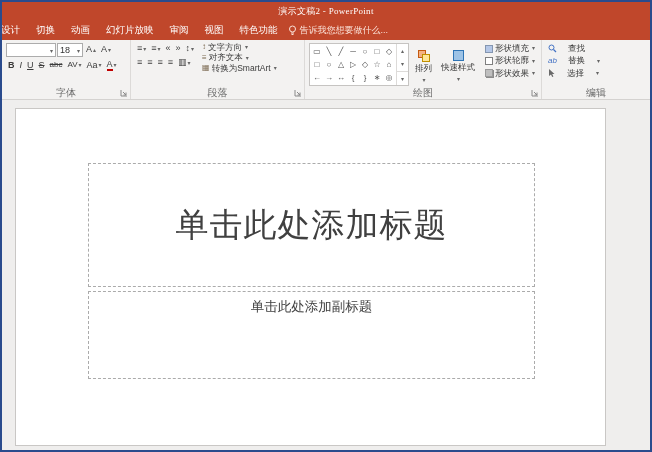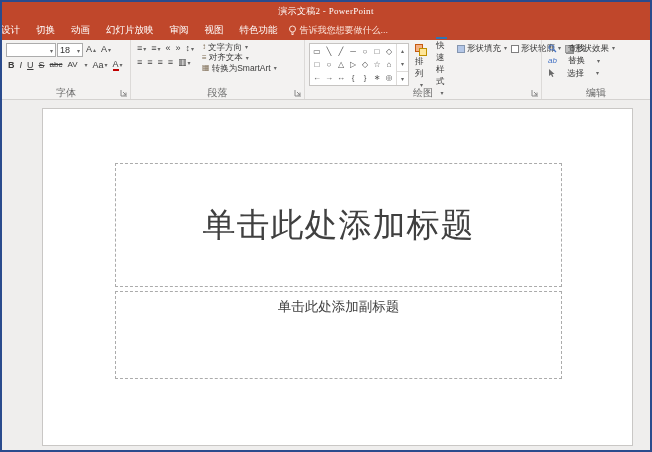--- a/index.html
+++ b/index.html
@@ -47,34 +47,34 @@
   .gallery{display:grid;grid-template-columns:repeat(7,12px);grid-auto-rows:13px;padding:1px;}
   .cell{display:flex;align-items:center;justify-content:center;font-size:8px;color:#555;cursor:default;}
   .gscroll{display:flex;flex-direction:column;border-left:1px solid #DDDBD9;width:12px;}
   .gscroll .sb{flex:1;display:flex;align-items:center;justify-content:center;font-size:6px;color:#666;}
   .tallbtn{display:flex;flex-direction:column;align-items:center;justify-content:center;font-size:8.5px;color:#3b3b3b;padding:1px 3px;gap:1px;height:46px;}
   .ic-arrange{position:relative;width:12px;height:12px;}
   .ic-arrange i{position:absolute;width:8px;height:8px;display:block;}
   .ic-arrange i.b1{left:0;top:0;background:#F4B183;border:1px solid #C55A11;}
   .ic-arrange i.b2{left:4px;top:4px;background:#FFE699;border:1px solid #BF8F00;}
   .ic-quick{width:11px;height:11px;background:#9DC3E6;border:1px solid #2E74B5;}
-  .d-stack{display:flex;flex-direction:row;margin-left:2px;}
+  .d-stack{display:flex;flex-direction:column;margin-left:2px;}
   .d-stack .btn{font-size:8.5px;margin-bottom:1px;gap:2px;}
   .sw{width:8px;height:8px;display:inline-block;}
   .sw-fill{background:#B4C7E7;border:1px solid #8496B0;}
   .sw-outline{background:#fff;border:1px solid #7F7F7F;}
   .sw-effects{background:#BFBFBF;border:1px solid #9a9a9a;box-shadow:1px 1px 0 #8a8a8a;}
 
   
   .e-col{display:flex;flex-direction:column;}
   .e-col .btn{font-size:8.5px;gap:11px;margin-bottom:1px;}
 
   
   .canvas{flex:1;position:relative;background:#EFEEED;}
-  .slide{position:absolute;left:40px;top:8px;width:591px;height:338px;background:#fff;border:1px solid #C9C7C5;}
+  .slide{position:absolute;left:13px;top:8px;width:591px;height:338px;background:#fff;border:1px solid #C9C7C5;}
   .ph{position:absolute;border:1px dashed #ABABAB;}
   .ph-title{left:72px;top:54px;width:447px;height:124px;display:flex;align-items:center;justify-content:center;}
   .ph-title span{font-size:33px;color:#404040;letter-spacing:1px;font-weight:400;}
   .ph-sub{left:72px;top:182px;width:447px;height:88px;display:flex;justify-content:center;align-items:flex-start;padding-top:6px;}
   .ph-sub span{font-size:13.5px;color:#404040;}
   svg{display:block;}
 </style>
 </head>
 <body>
 
@@ -122,21 +122,21 @@
           <span>A</span>
             <span class="caret">▾</span>
         </span>
       </div>
       <div class="r">
         <span class="btn bold">B</span>
         <span class="btn ital">I</span>
         <span class="btn unders">U</span>
         <span class="btn strik">S</span>
         <span class="btn strik" style="font-size:8px;">abc</span>
-        <span class="btn" style="font-size:8px;gap:6px;">
+        <span class="btn" style="font-size:8px;">
           <span>AV</span>
             <span class="caret">▾</span>
         </span>
         <span class="btn">
           <span>Aa</span>
             <span class="caret">▾</span>
         </span>
         <span class="btn">
           <span class="fontcolor">A</span>
             <span class="caret">▾</span>

